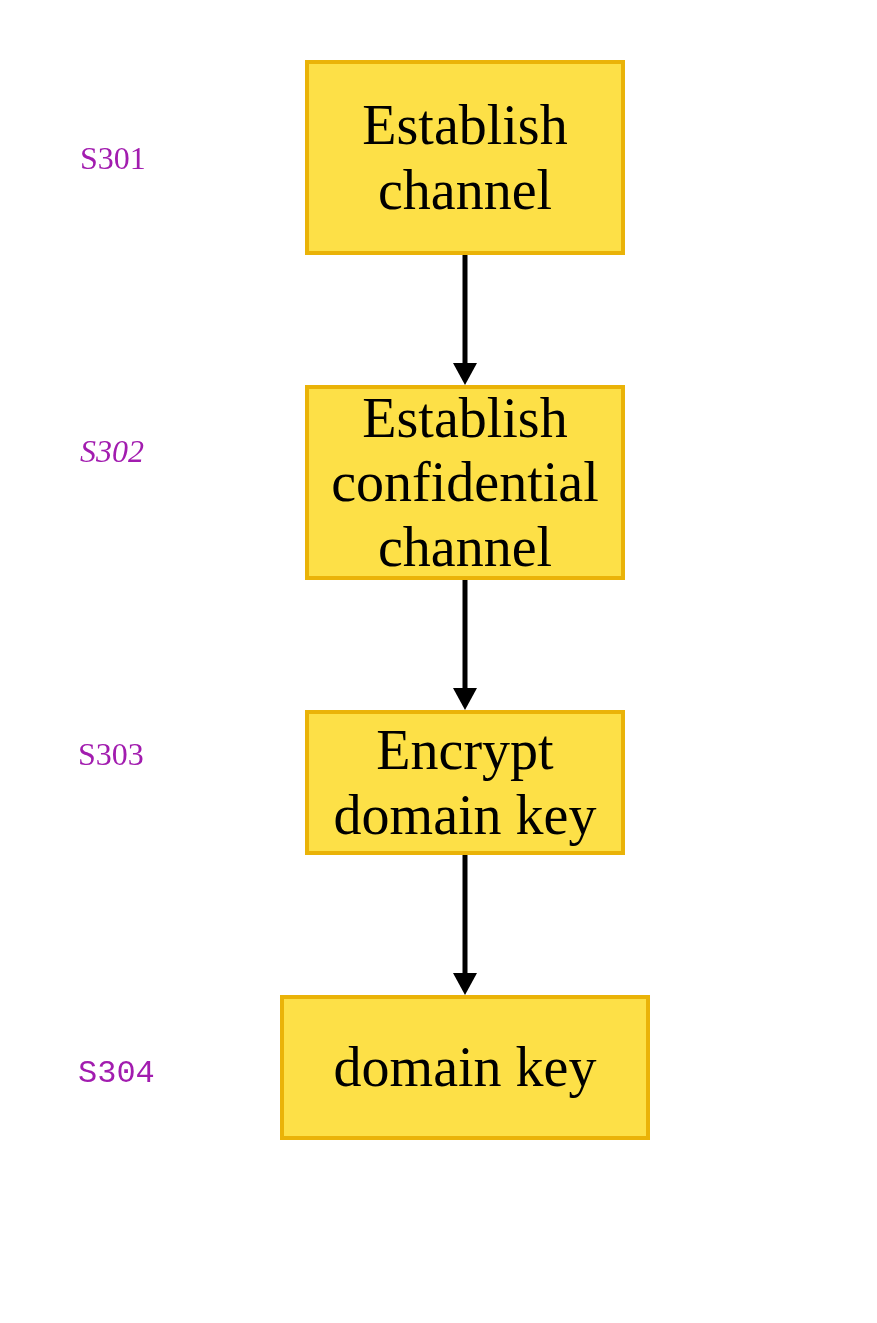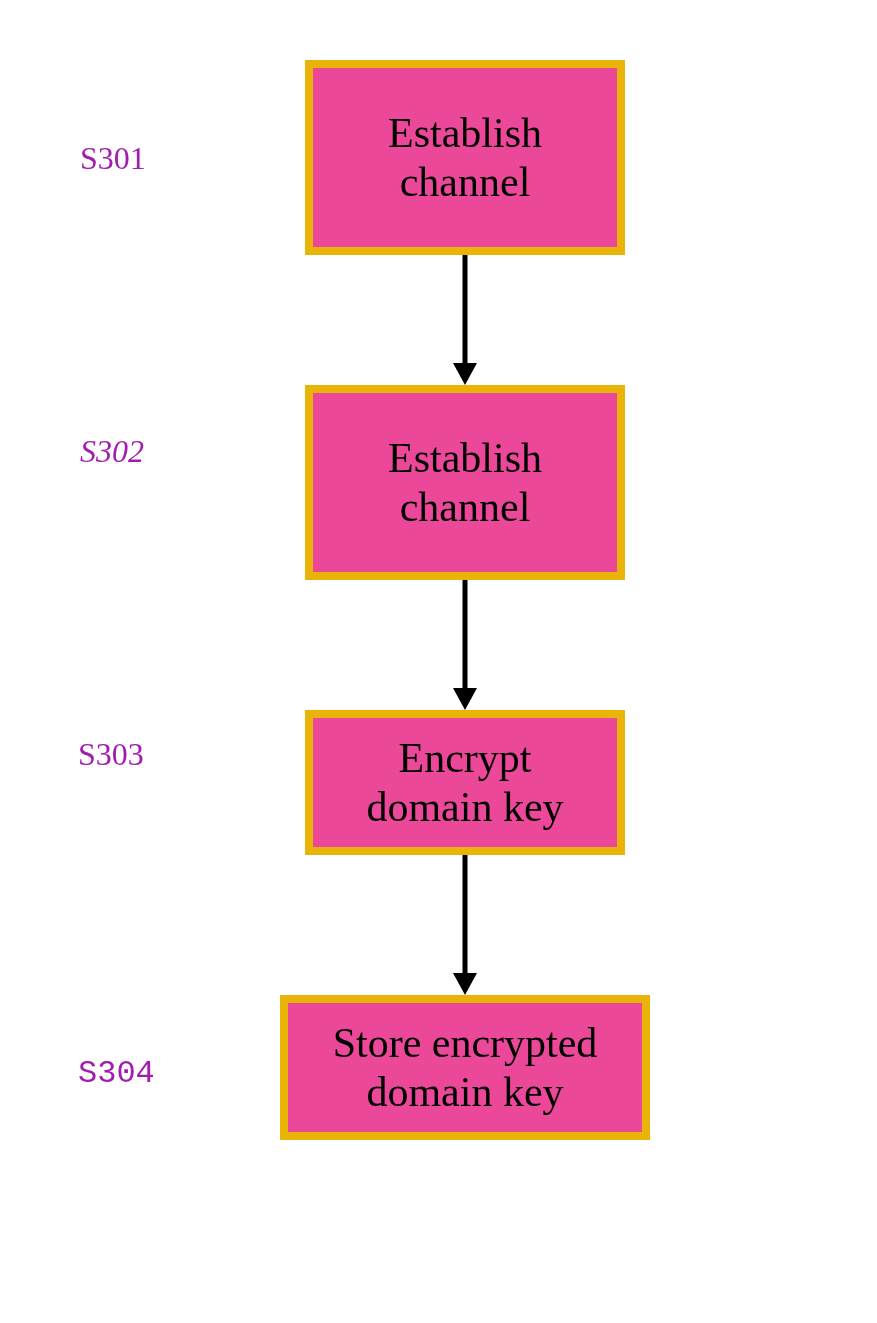--- a/index.html
+++ b/index.html
@@ -11,28 +11,28 @@
       height: 1323px;
       position: relative;
     }
     .label {
       font-size: 32px;
       color: #a21caf;
       font-family: "Times New Roman", Times, serif;
       white-space: nowrap;
     }
     .box {
-      border: 8px solid #eab308;
-      background: #ec4899;
+      border: 4px solid #eab308;
+      background: #fde047;
       display: flex;
       flex-direction: column;
       align-items: center;
       justify-content: center;
       text-align: center;
-      font-size: 42px;
+      font-size: 56px;
       color: #000;
       font-family: "Times New Roman", Times, serif;
       line-height: 1.15;
       box-sizing: border-box;
       padding: 6px 10px;
     }
     .arrow {
       position: absolute;
     }
     svg {
@@ -51,20 +51,21 @@
 <div class="arrow" style="left:453px; top:255px;">
   <svg width="24" height="130" viewBox="0 0 24 130">
     <line x1="12" y1="0" x2="12" y2="110" stroke="#000" stroke-width="5"></line>
     <polygon points="0,108 24,108 12,130" fill="#000"></polygon>
   </svg>
 </div>
 
 <div class="label" style="position:absolute; left:80px; top:433px;font-style:italic;">S302</div>
 <div class="box" style="position:absolute; left:305px; top:385px; width:320px; height:195px;">
   <span>Establish</span>
+  <span>confidential</span>
   <span>channel</span>
 </div>
 
 <div class="arrow" style="left:453px; top:580px;">
   <svg width="24" height="130" viewBox="0 0 24 130">
     <line x1="12" y1="0" x2="12" y2="110" stroke="#000" stroke-width="5"></line>
     <polygon points="0,108 24,108 12,130" fill="#000"></polygon>
   </svg>
 </div>
 
@@ -76,15 +77,14 @@
 
 <div class="arrow" style="left:453px; top:855px;">
   <svg width="24" height="140" viewBox="0 0 24 140">
     <line x1="12" y1="0" x2="12" y2="120" stroke="#000" stroke-width="5"></line>
     <polygon points="0,118 24,118 12,140" fill="#000"></polygon>
   </svg>
 </div>
 
 <div class="label" style="position:absolute; left:78px; top:1055px;font-family:Liberation Mono, monospace;">S304</div>
 <div class="box" style="position:absolute; left:280px; top:995px; width:370px; height:145px;">
-  <span>Store encrypted</span>
   <span>domain key</span>
 </div>
 
 </body></html>

